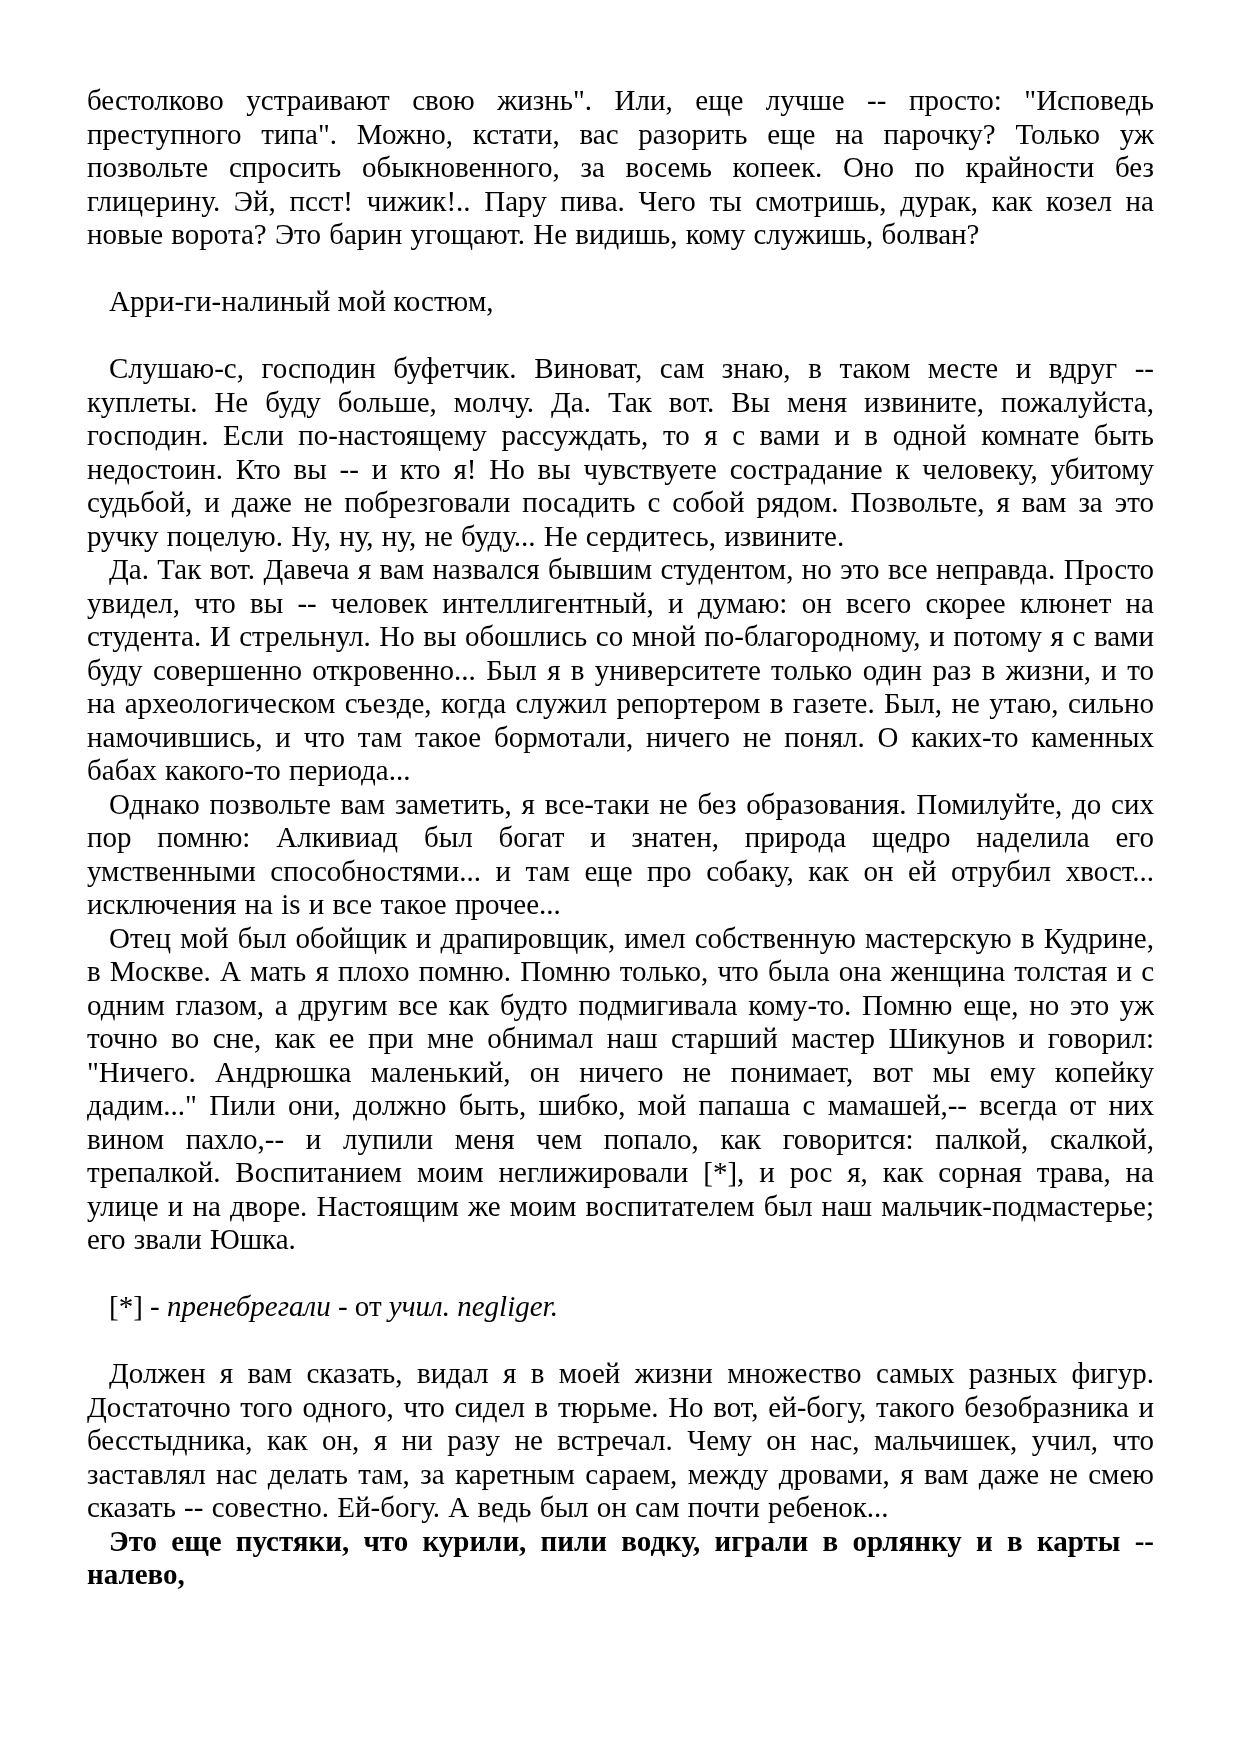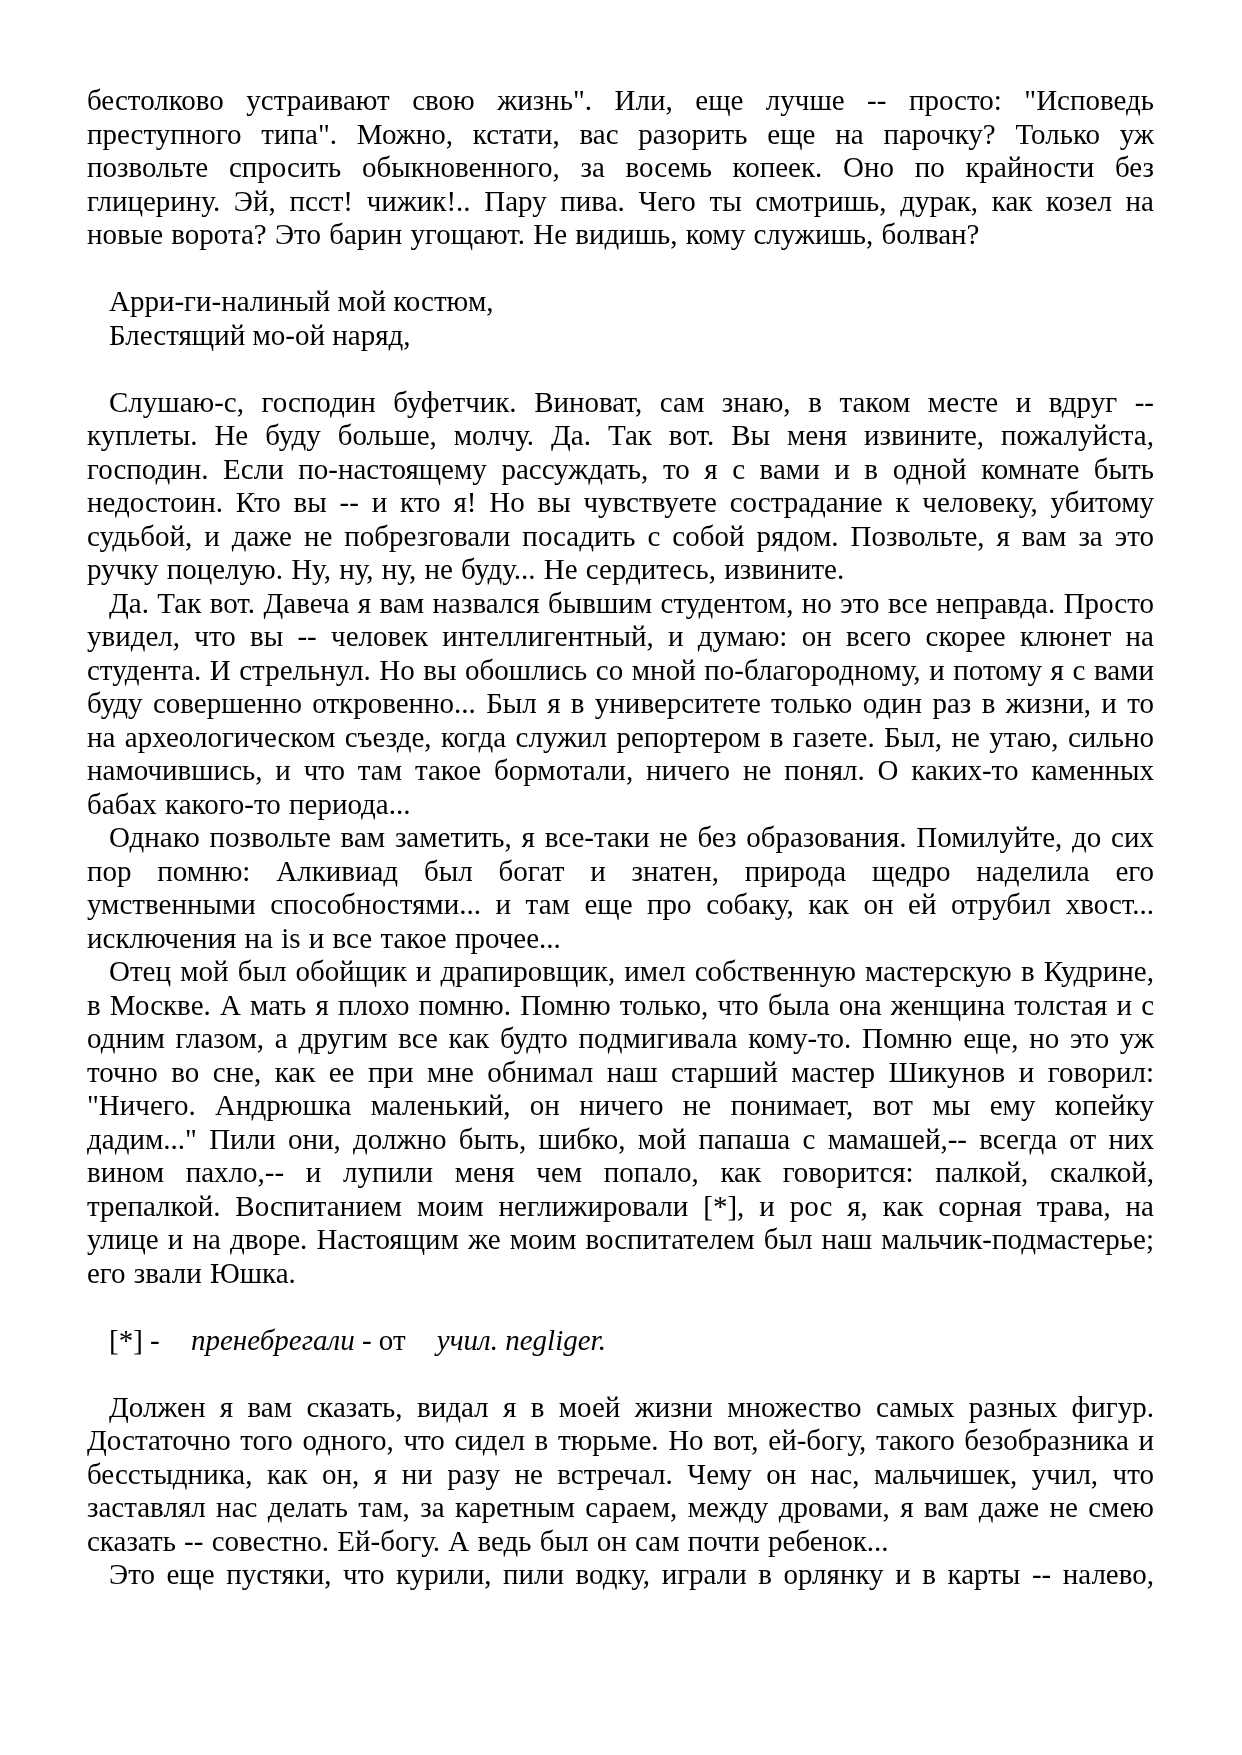--- a/index.html
+++ b/index.html
@@ -24,49 +24,48 @@
     margin: 0;
     text-align: justify;
     text-indent: 22px;
     word-spacing: 1px;
   }
   .para.continuation {
     text-indent: 0;
   }
   .para.cutoff {
     text-align-last: justify;
+    font-weight: bold;
   }
   .verse-block {
     margin: 33.5px 0;
   }
   .verse-line {
     padding-left: 22px;
     white-space: pre;
   }
   .footnote {
     margin: 33.5px 0;
     text-indent: 22px;
     text-align: left;
   }
   .italic {
     font-style: italic;
-    margin-left: 24px;
   }
 </style>
 </head>
 <body>
 
 <div class="page">
 
   <p class="para continuation">бестолково устраивают свою жизнь". Или, еще лучше -- просто: "Исповедь преступного типа". Можно, кстати, вас разорить еще на парочку? Только уж позвольте спросить обыкновенного, за восемь копеек. Оно по крайности без глицерину. Эй, псст! чижик!.. Пару пива. Чего ты смотришь, дурак, как козел на новые ворота? Это барин угощают. Не видишь, кому служишь, болван?</p>
 
 
   <div class="verse-block">
     <div class="verse-line">Арри-ги-налиный мой костюм,</div>
-    <div class="verse-line">Блестящий мо-ой наряд,</div>
   </div>
 
   <p class="para">Слушаю-с, господин буфетчик. Виноват, сам знаю, в таком месте и вдруг -- куплеты. Не буду больше, молчу. Да. Так вот. Вы меня извините, пожалуйста, господин. Если по-настоящему рассуждать, то я с вами и в одной комнате быть недостоин. Кто вы -- и кто я! Но вы чувствуете сострадание к человеку, убитому судьбой, и даже не побрезговали посадить с собой рядом. Позвольте, я вам за это ручку поцелую. Ну, ну, ну, не буду... Не сердитесь, извините.</p>
 
   <p class="para">Да. Так вот. Давеча я вам назвался бывшим студентом, но это все неправда. Просто увидел, что вы -- человек интеллигентный, и думаю: он всего скорее клюнет на студента. И стрельнул. Но вы обошлись со мной по-благородному, и потому я с вами буду совершенно откровенно... Был я в университете только один раз в жизни, и то на археологическом съезде, когда служил репортером в газете. Был, не утаю, сильно намочившись, и что там такое бормотали, ничего не понял. О каких-то каменных бабах какого-то периода...</p>
 
   <p class="para">Однако позвольте вам заметить, я все-таки не без образования. Помилуйте, до сих пор помню: Алкивиад был богат и знатен, природа щедро наделила его умственными способностями... и там еще про собаку, как он ей отрубил хвост... исключения на is и все такое прочее...</p>
 
   <p class="para">Отец мой был обойщик и драпировщик, имел собственную мастерскую в Кудрине, в Москве. А мать я плохо помню. Помню только, что была она женщина толстая и с одним глазом, а другим все как будто подмигивала кому-то. Помню еще, но это уж точно во сне, как ее при мне обнимал наш старший мастер Шикунов и говорил: "Ничего. Андрюшка маленький, он ничего не понимает, вот мы ему копейку дадим..." Пили они, должно быть, шибко, мой папаша с мамашей,-- всегда от них вином пахло,-- и лупили меня чем попало, как говорится: палкой, скалкой, трепалкой. Воспитанием моим неглижировали [*], и рос я, как сорная трава, на улице и на дворе. Настоящим же моим воспитателем был наш мальчик-подмастерье; его звали Юшка.</p>
 

